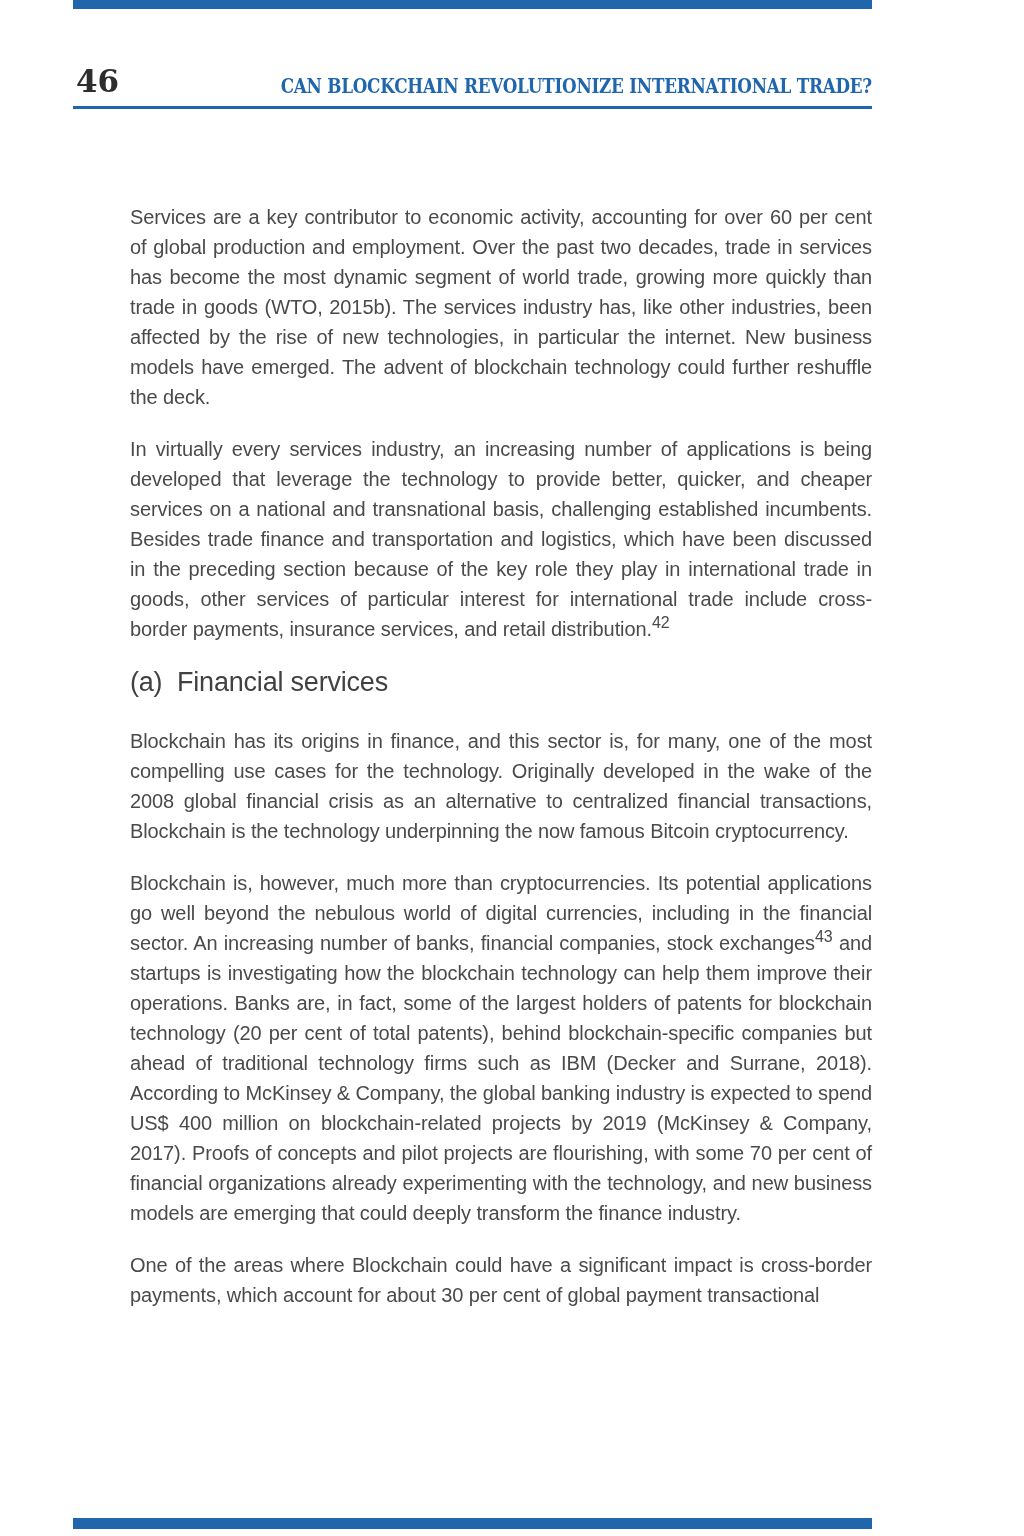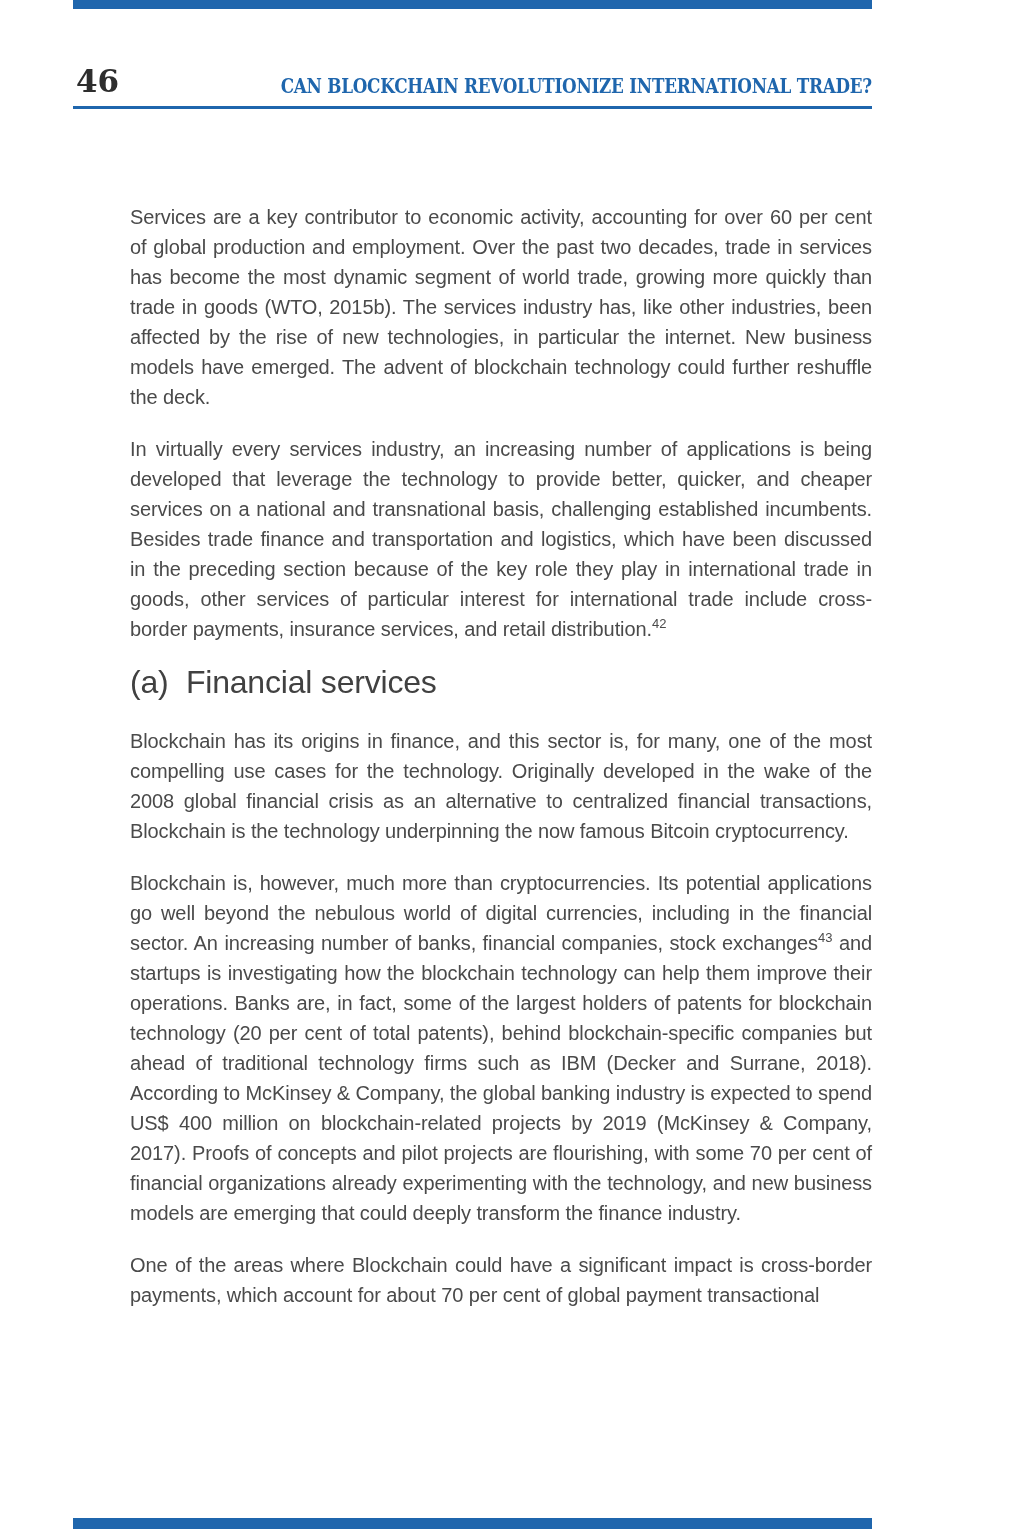--- a/index.html
+++ b/index.html
@@ -31,41 +31,41 @@
     position:absolute; left:130px; top:190px; width:742px;
     color:#4a4a4a; font-size:20px; line-height:30px;
     text-align:justify; letter-spacing:-0.1px;
   }
   .section-heading {
     font-family:"DejaVu Serif", serif; font-weight:bold;
     color:var(--accent,#1f66ad); font-size:27px; line-height:34px;
     letter-spacing:-0.4px; margin:0 0 34px 0; text-align:left;
   }
   .subsection-heading {
-    font-size:32px; color:#414141; line-height:32px;
+    font-size:27px; color:#414141; line-height:32px;
     margin:14px 0 28px 0; text-align:left; letter-spacing:-0.2px;
   }
   .body-paragraph { margin:12px 0 22px 0; }
-  .body-paragraph sup { font-size:13px; line-height:0; vertical-align:super; letter-spacing:0; }
+  .body-paragraph sup { font-size:16px; line-height:0; vertical-align:super; letter-spacing:0; }
 </style>
 </head>
 <body>
 
 <div class="page">
   <div class="bleed-bar top"></div>
 
   <div class="page-header">
     <div class="page-number">46</div>
     <div class="header-title">CAN BLOCKCHAIN REVOLUTIONIZE INTERNATIONAL TRADE?</div>
   </div>
   <div class="header-rule"></div>
 
   <div class="doc-body">
       <p class="body-paragraph"><span>Services are a key contributor to economic activity, accounting for over 60 per cent of global production and employment. Over the past two decades, trade in services has become the most dynamic segment of world trade, growing more quickly than trade in goods (WTO, 2015b). The services industry has, like other industries, been affected by the rise of new technologies, in particular the internet. New business models have emerged. The advent of blockchain technology could further reshuffle the deck.</span></p>
       <p class="body-paragraph"><span>In virtually every services industry, an increasing number of applications is being developed that leverage the technology to provide better, quicker, and cheaper services on a national and transnational basis, challenging established incumbents. Besides trade finance and transportation and logistics, which have been discussed in the preceding section because of the key role they play in international trade in goods, other services of particular interest for international trade include cross-border payments, insurance services, and retail distribution.</span><sup>42</sup></p>
       <div class="subsection-heading">(a)&nbsp;&nbsp;Financial services</div>
       <p class="body-paragraph"><span>Blockchain has its origins in finance, and this sector is, for many, one of the most compelling use cases for the technology. Originally developed in the wake of the 2008 global financial crisis as an alternative to centralized financial transactions, Blockchain is the technology underpinning the now famous Bitcoin cryptocurrency.</span></p>
       <p class="body-paragraph"><span>Blockchain is, however, much more than cryptocurrencies. Its potential applications go well beyond the nebulous world of digital currencies, including in the financial sector. An increasing number of banks, financial companies, stock exchanges</span><sup>43</sup><span> and startups is investigating how the blockchain technology can help them improve their operations. Banks are, in fact, some of the largest holders of patents for blockchain technology (20 per cent of total patents), behind blockchain-specific companies but ahead of traditional technology firms such as IBM (Decker and Surrane, 2018). According to McKinsey &amp; Company, the global banking industry is expected to spend US$ 400 million on blockchain-related projects by 2019 (McKinsey &amp; Company, 2017). Proofs of concepts and pilot projects are flourishing, with some 70 per cent of financial organizations already experimenting with the technology, and new business models are emerging that could deeply transform the finance industry.</span></p>
-      <p class="body-paragraph"><span>One of the areas where Blockchain could have a significant impact is cross-border payments, which account for about 70 per cent of global payment transactional</span></p>
+      <p class="body-paragraph"><span>One of the areas where Blockchain could have a significant impact is cross-border payments, which account for about 30 per cent of global payment transactional</span></p>
     </div>
 
   <div class="bleed-bar bottom"></div>
 </div>
 
 </body></html>

